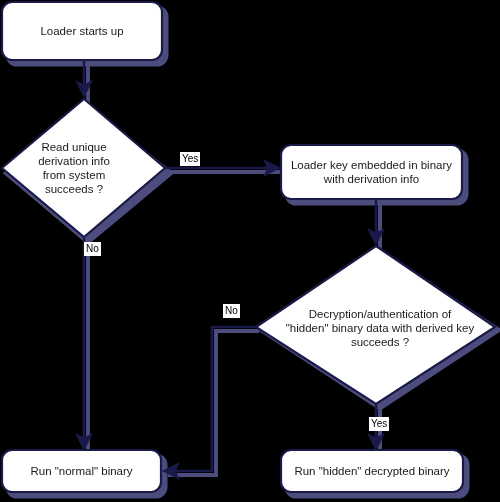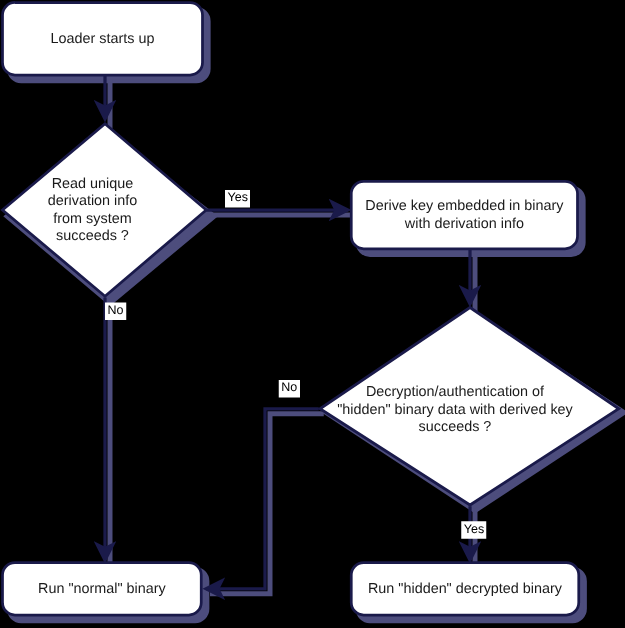--- a/index.html
+++ b/index.html
@@ -100,24 +100,24 @@
     </g>
   </svg>
 
   <div class="node-text" style="left:2px; top:2px; width:160px; height:58px;">Loader starts up</div>
 
   <div class="node-text" style="left:4px; top:128px; width:140px; height:80px;">Read unique
 derivation info
 from system
 succeeds ?</div>
 
-  <div class="node-text" style="left:281px; top:145px; width:181px; height:54px;">Derive key embedded in binary
+  <div class="node-text" style="left:281px; top:145px; width:181px; height:54px;">Loader key embedded in binary
 with derivation info</div>
 
-  <div class="node-text" style="left:250px; top:300px; width:228px; height:56px;">Decryption/authentication of
+  <div class="node-text" style="left:266px; top:300px; width:228px; height:56px;">Decryption/authentication of
 "hidden" binary data with derived key
 succeeds ?</div>
 
   <div class="node-text" style="left:2px; top:450px; width:159px; height:42px;">Run "normal" binary</div>
 
   <div class="node-text" style="left:281px; top:450px; width:182px; height:42px;">Run "hidden" decrypted binary</div>
 
   <div class="edge-label" style="left:180px; top:152px;">Yes</div>
 
   <div class="edge-label" style="left:84px; top:242px;">No</div>

